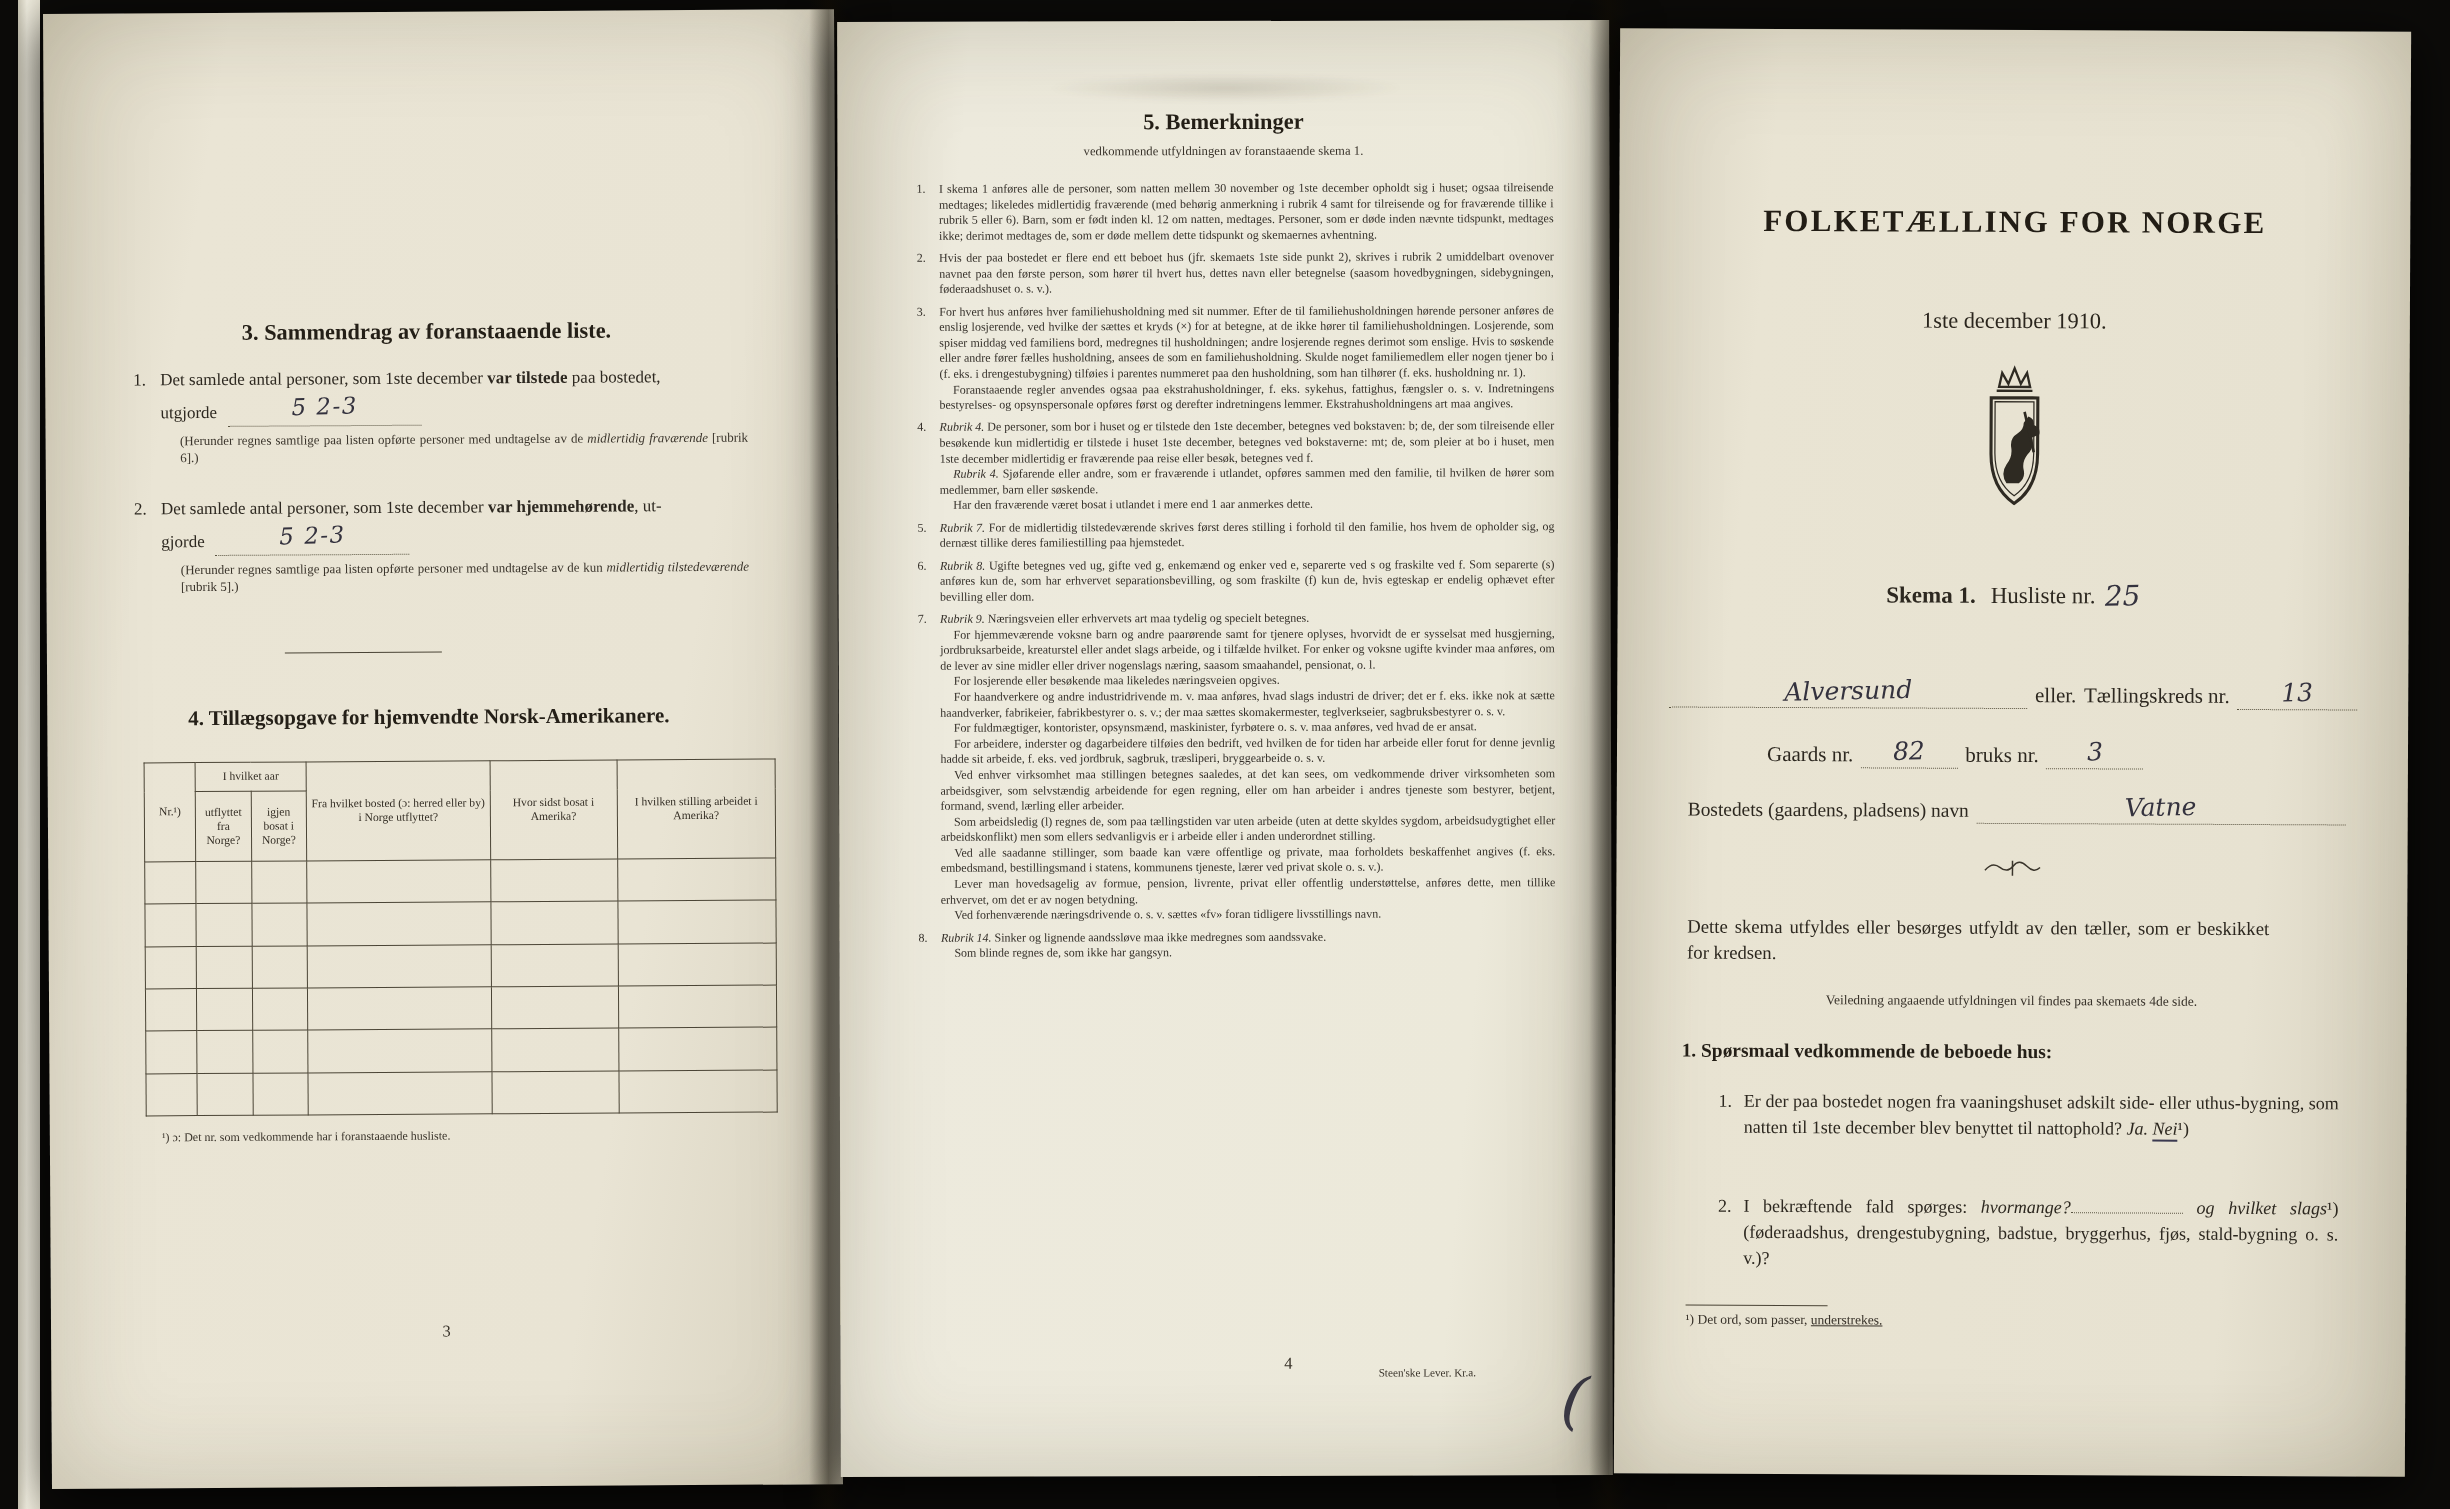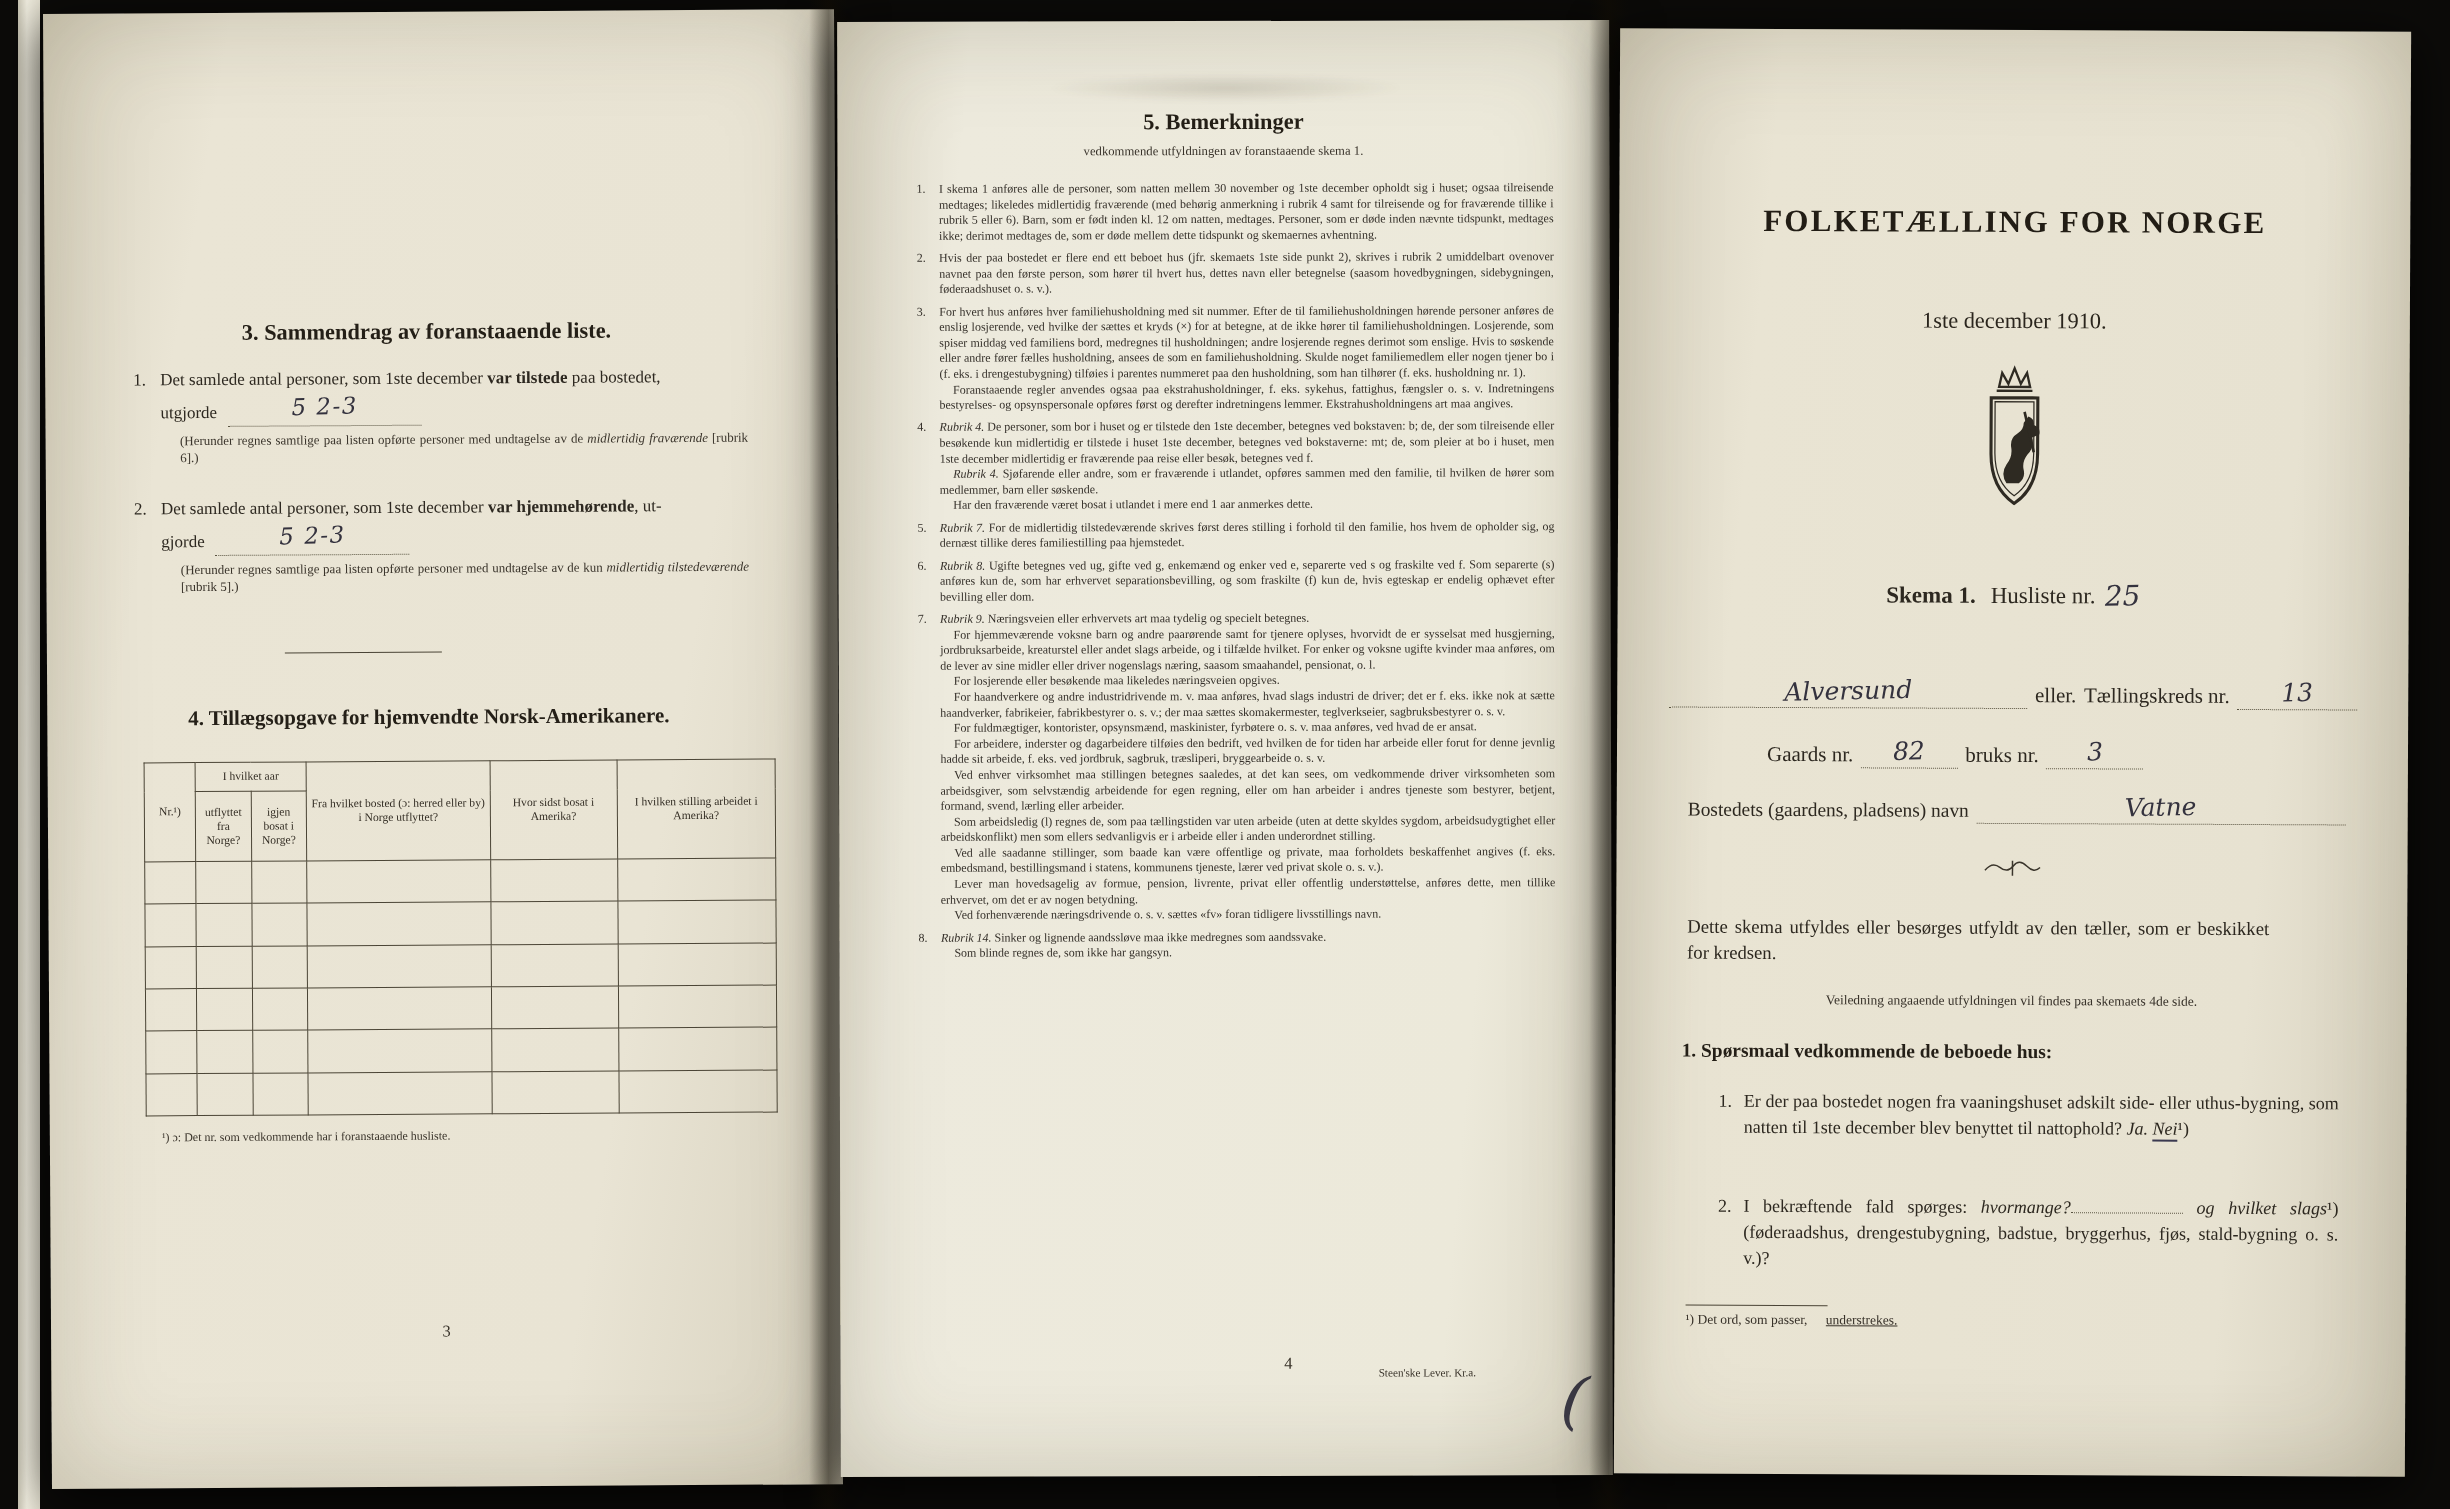--- a/index.html
+++ b/index.html
@@ -84,21 +84,21 @@
   .rp-flourish{position:absolute;top:827px;left:0;width:100%;text-align:center;}
   .rp-instruction{position:absolute;top:885px;left:71px;width:582px;font-size:18.7px;line-height:1.4;text-align:justify;}
   .rp-instruction-small{position:absolute;top:963px;left:0;width:100%;text-align:center;font-size:13.5px;color:#38322a;}
   .rp-qheading{position:absolute;top:1011px;left:66px;font-size:19.4px;font-weight:bold;color:#241f17;}
   .rp-q{position:absolute;left:103px;width:595px;padding-left:25.4px;font-size:18px;line-height:1.45;text-align:justify;}
   .rp-q .item-num{position:absolute;left:0;top:0;}
   .rp-q1{top:1059px;} .rp-q2{top:1164px;}
   .rp-q .q-dots{width:112px;}
   .rp-fnrule{position:absolute;top:1276px;left:71px;width:142px;border-top:1.5px solid #4a4436;}
   .rp-footnote{position:absolute;top:1283px;left:71px;font-size:13.5px;color:#38322a;}
-  .underlined{text-decoration:underline;margin-left:15px;}
+  .underlined{text-decoration:underline;}
   #gutter-pen-mark{position:absolute;left:1562px;top:1363px;font-size:64px;color:#3c3a45;
     font-family:"DejaVu Serif",serif;font-style:italic;transform:rotate(8deg);}
 </style>
 </head>
 <body>
 
 <div id="edge-strip"></div>
 
 <div class="page" id="page-left">
   <div class="lp-h3">3. Sammendrag av foranstaaende liste.</div>

